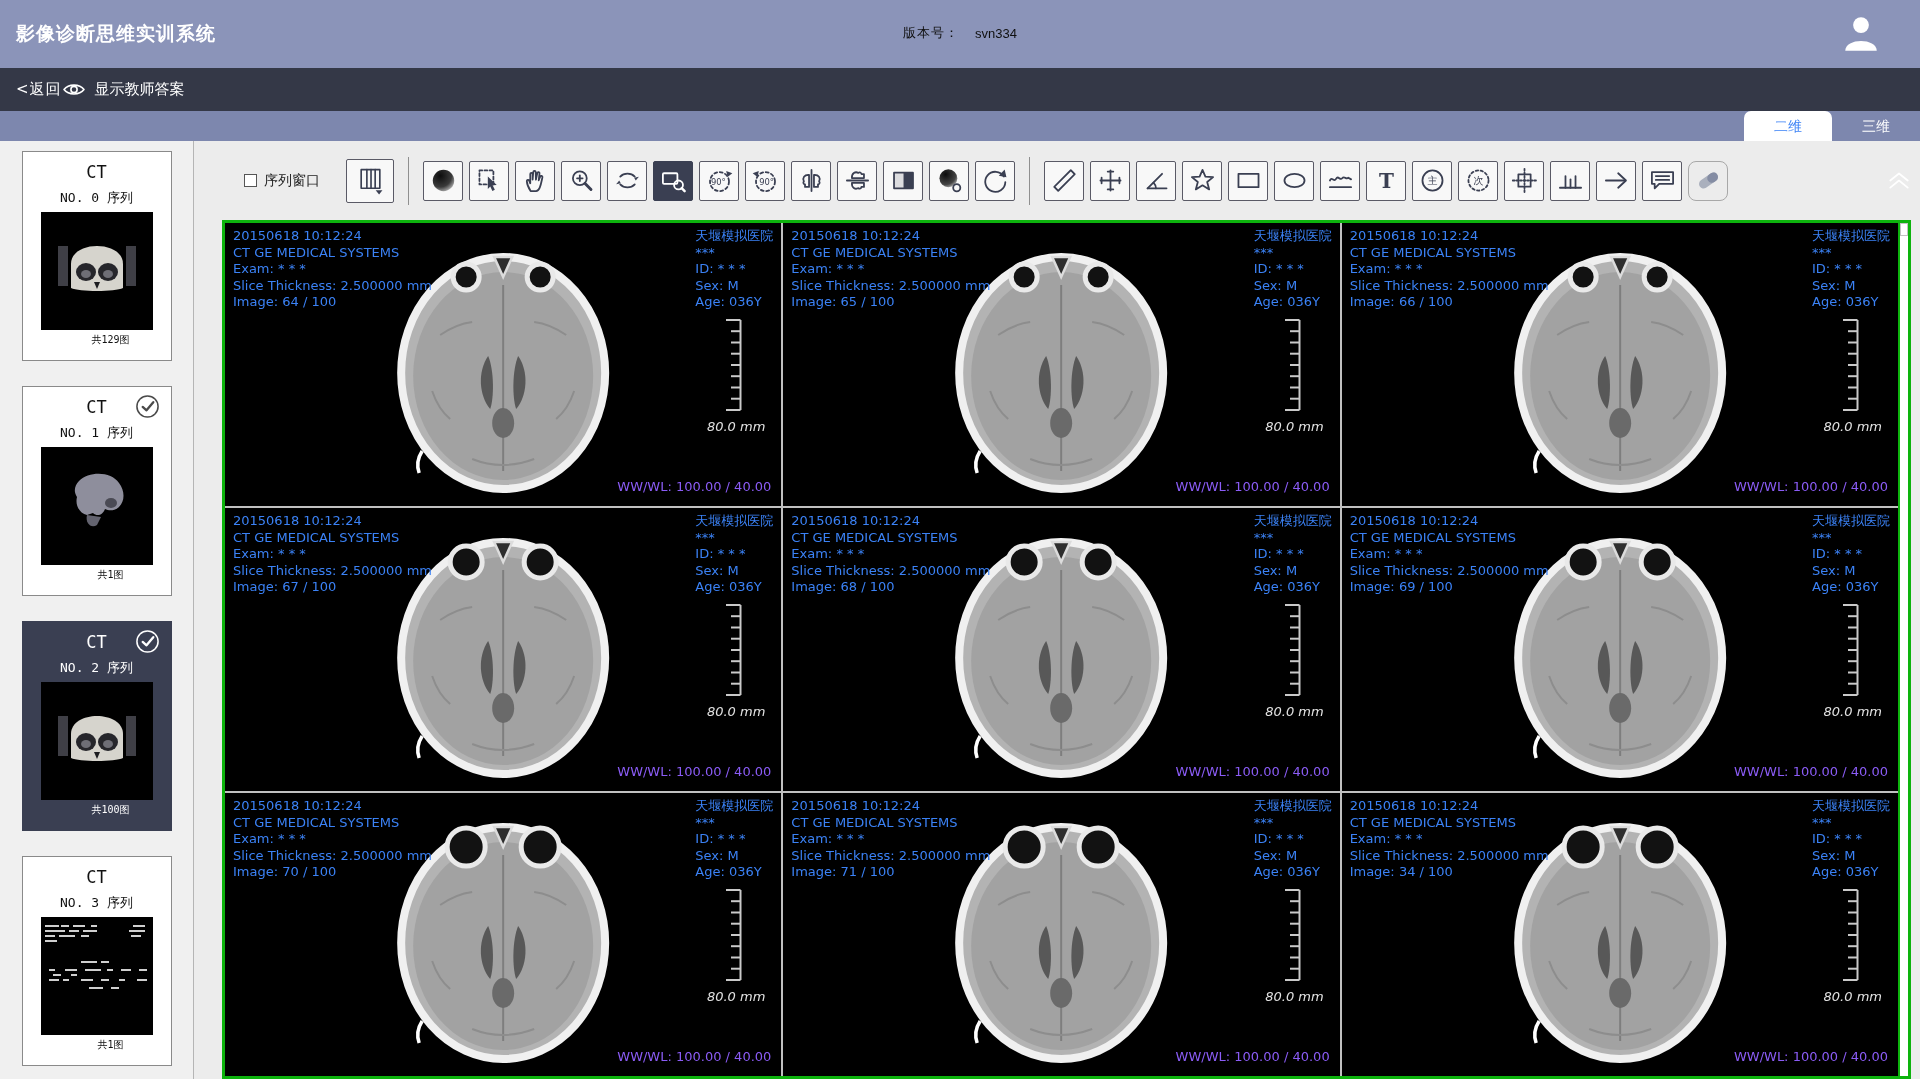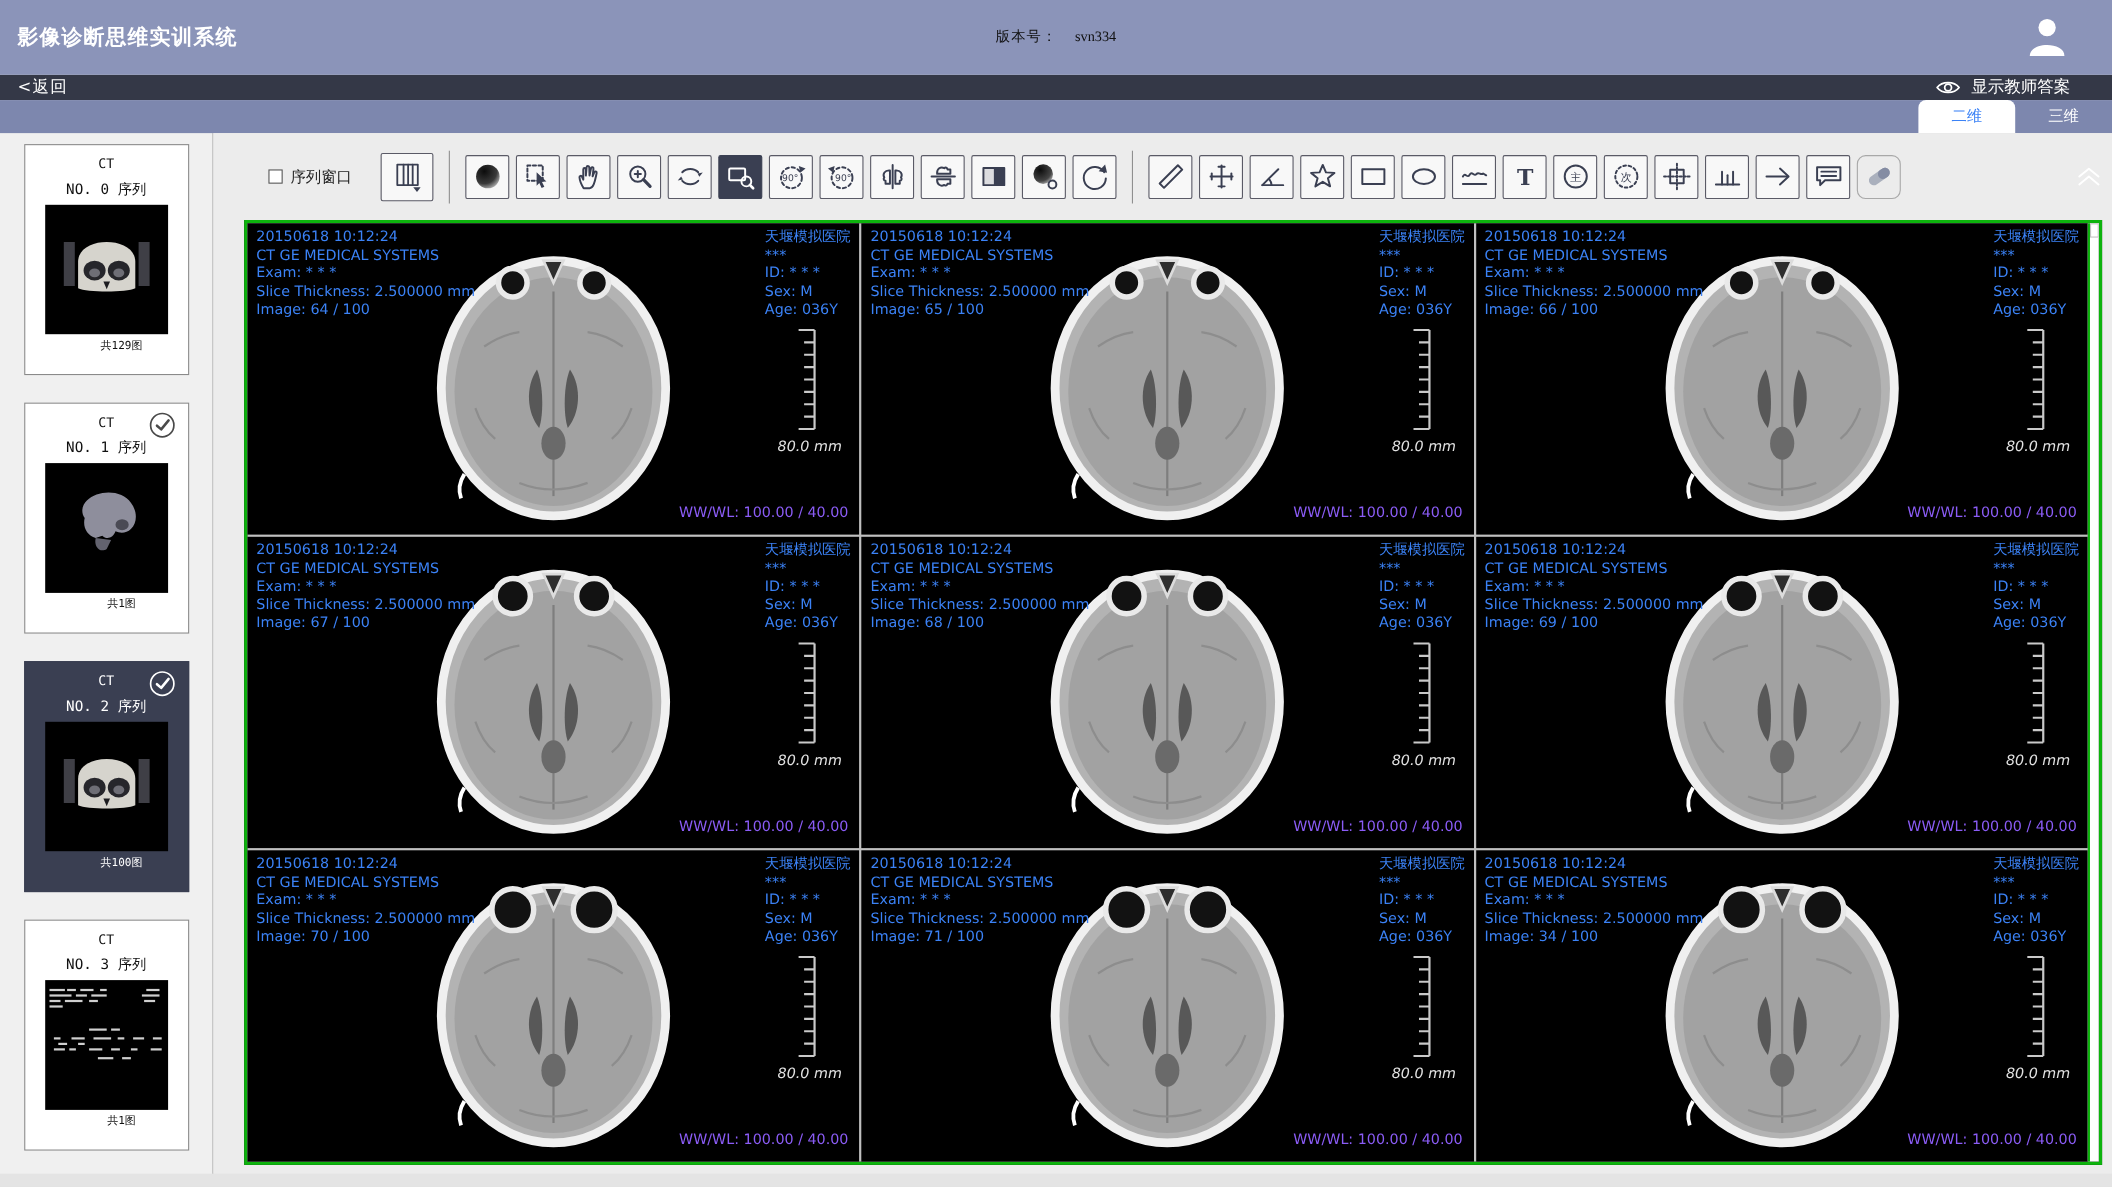--- a/index.html
+++ b/index.html
@@ -6,46 +6,46 @@
   html,body { width:1920px; height:1079px; overflow:hidden;
     font-family:"DejaVu Sans","Liberation Sans",sans-serif; background:#e4e4e4; }
 
   
   .topbar { height:68px; background:var(--header-bg,#8b94b9); position:relative;
     display:flex; align-items:center; }
   .app-title { color:#fff; font-size:19px; font-weight:bold; margin-left:16px; letter-spacing:1px; }
   .version { position:absolute; left:50%; transform:translateX(-50%); top:24px;
     font-size:13px; color:#101010; display:flex; align-items:center; }
   .version .vlabel { letter-spacing:1px; }
-  .version .vvalue { margin-left:16px; font-family:Liberation Serif, serif; }
+  .version .vvalue { margin-left:16px; font-family:Liberation Sans, sans-serif; }
   .user-btn { position:absolute; right:38px; top:13px; width:42px; height:42px; cursor:pointer; }
 
   
-  .navbar { height:23px; background:var(--navbar-bg,#343847); color:#fff;
-    display:flex; align-items:center; justify-content:space-between; padding:0 16px; font-size:15px; }
+  .navbar { height:43px; background:var(--navbar-bg,#343847); color:#fff;
+    display:flex; align-items:center; justify-content:flex-start; padding:0 16px; font-size:15px; }
   .back-btn { cursor:pointer; letter-spacing:1px; }
   .show-answer { display:flex; align-items:center; gap:9px; margin-right:22px; cursor:pointer; }
   .show-answer svg { width:24px; height:17px; display:block; }
 
   
   .tabbar { height:30px; background:var(--tabbar-bg,#7d87ae); position:relative; }
   .tabs { position:absolute; right:0; bottom:0; display:flex; height:30px; }
   .tab { width:88px; text-align:center; line-height:30px; font-size:14px; color:#ffffff; cursor:pointer; }
   .tab.active { background:#fff; color:#3b82f6; border-radius:7px 7px 0 0; }
 
   
   .content { display:flex; height:946px; }
 
   
   .sidebar { width:194px; background:#f0f0f0; border-right:1px solid #b5b5b5;
     padding-top:10px; flex:0 0 194px; }
   .card { width:150px; height:210px; margin:0 auto 25px; background:#fff;
     border:1px solid #8a8a8a; position:relative; text-align:center;
     font-family:"DejaVu Sans Mono","Liberation Mono",monospace; color:#111; cursor:pointer; }
-  .card .mod   { font-size:12px; margin-top:10px; }
+  .card .mod   { font-size:17px; margin-top:10px; }
   .card .sname { font-size:13px; margin:7px 0 5px; }
   .card .thumb { width:112px; height:118px; margin:0 auto; }
   .card .thumb svg { width:100%; height:100%; display:block; }
   .card .count { font-size:10px; margin-top:3px;padding-left:28px; }
   .card .check { position:absolute; top:7px; right:11px; width:25px; height:25px; color:#4a4a4a; }
   .card .check svg { width:100%; height:100%; }
   .card.selected { background:var(--card-sel,#3a3f52); color:#fff; border-color:var(--card-sel,#3a3f52); }
   .card.selected .check { color:#fff; }
 
   

